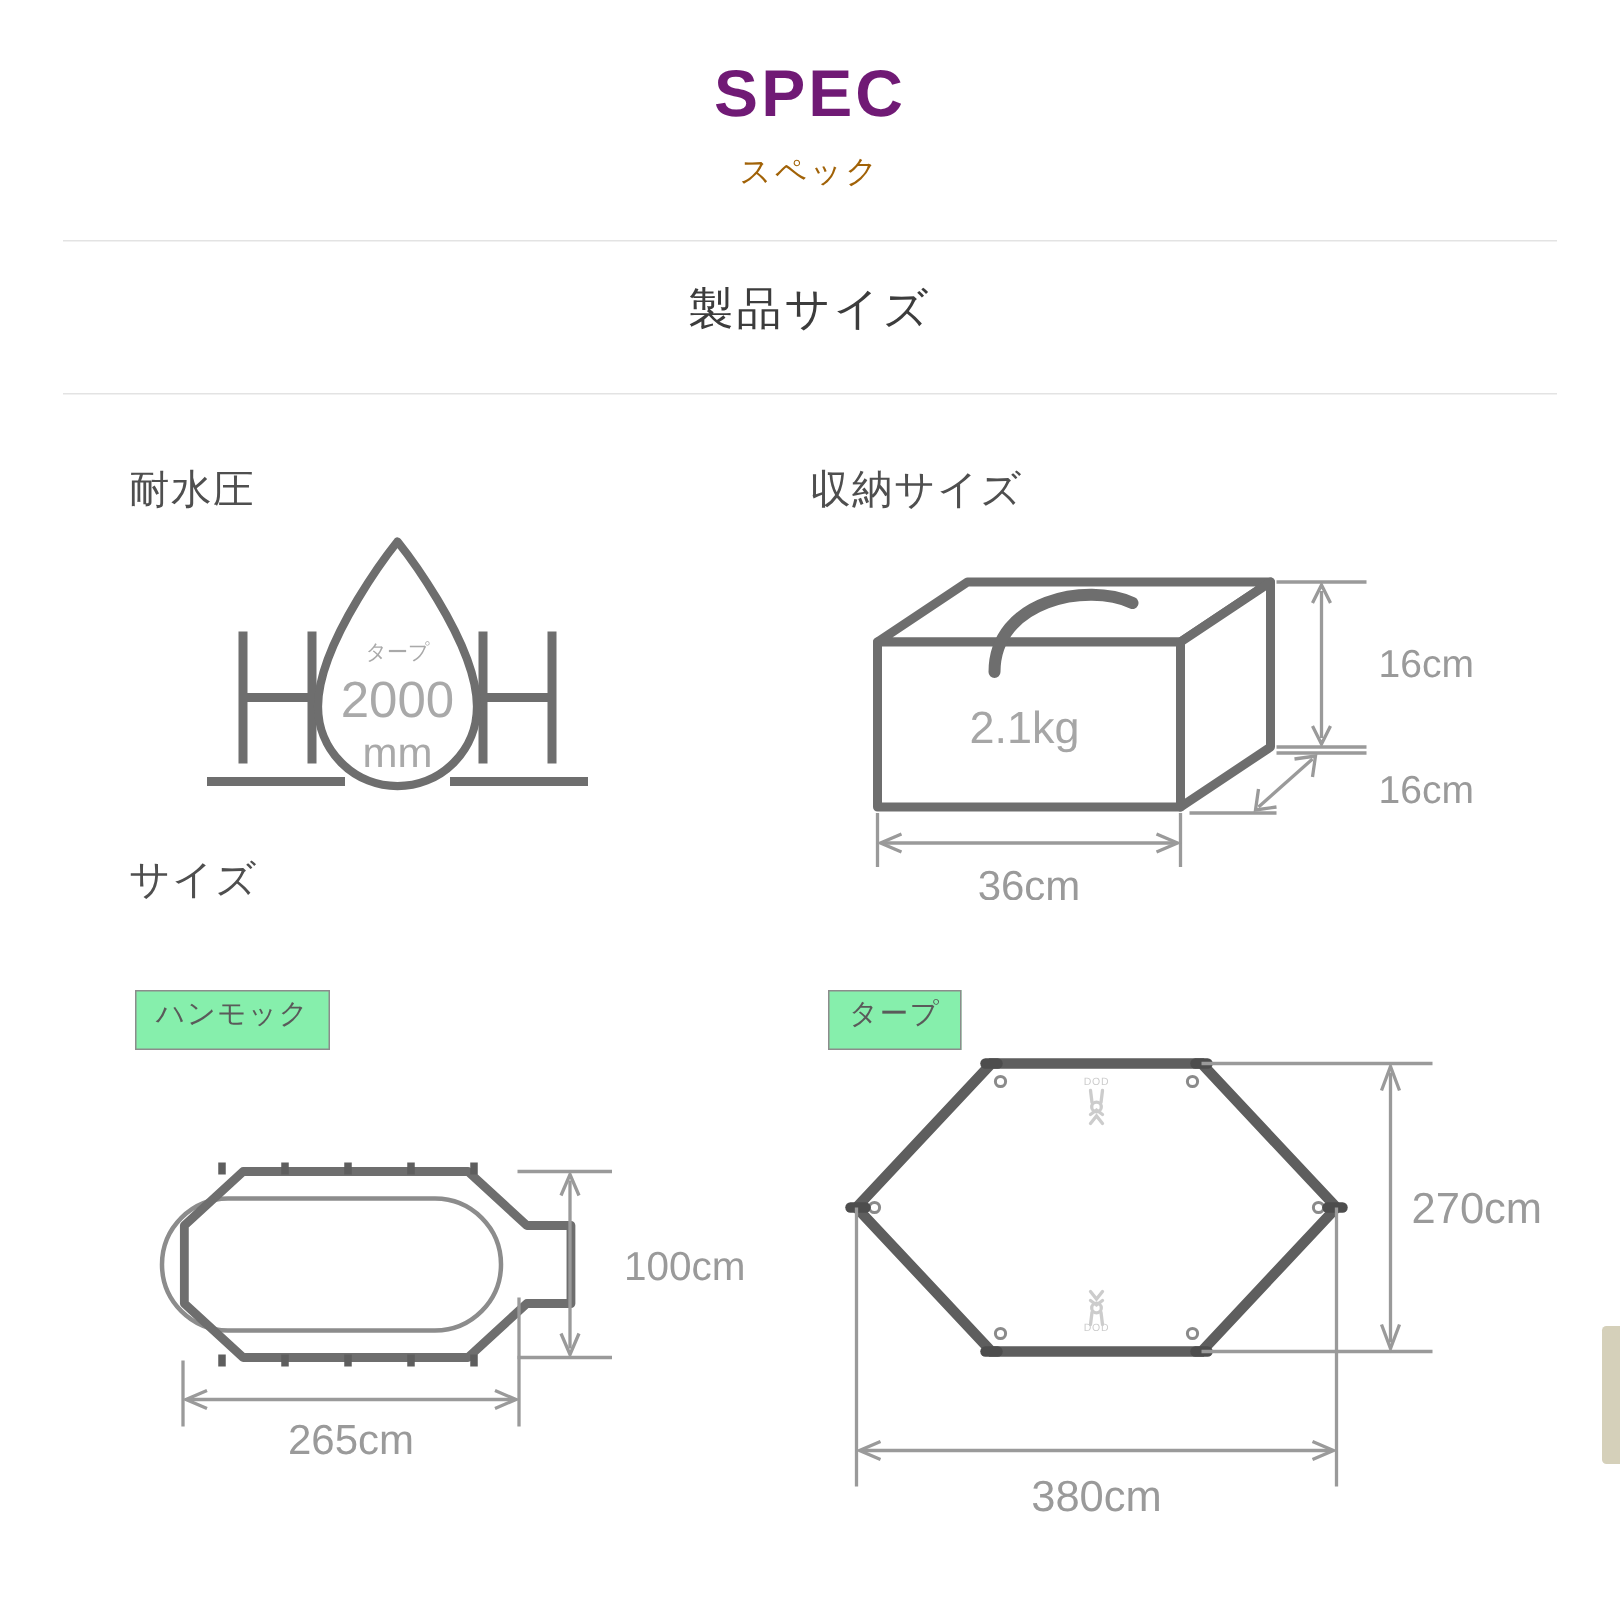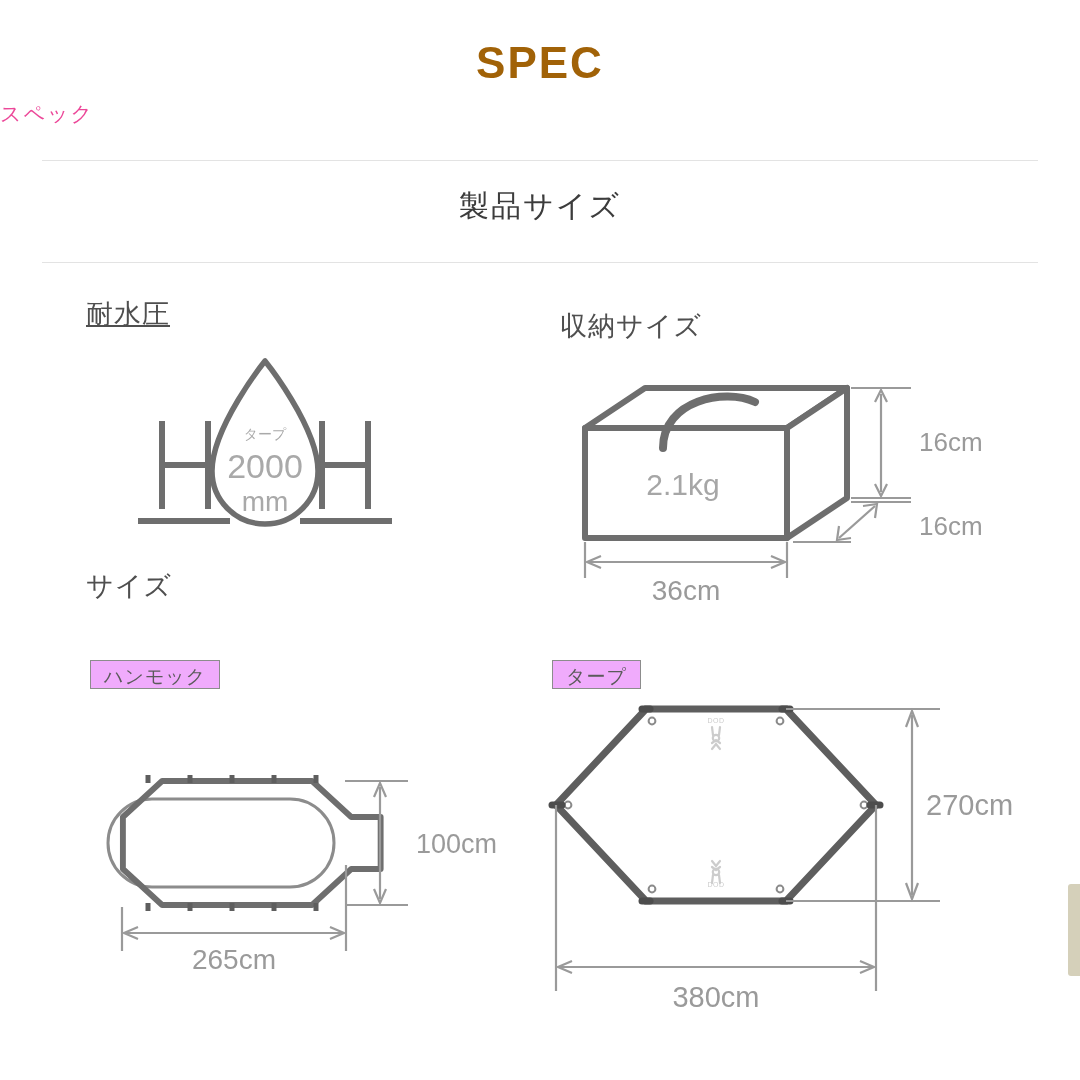--- a/index.html
+++ b/index.html
@@ -11,67 +11,68 @@
     position:relative;
     overflow:hidden;
   }
   .page{position:absolute;inset:0;}
 
   
   .spec-title{
     position:absolute;left:0;top:38px;width:1080px;
     text-align:center;
     font-size:44px;font-weight:bold;letter-spacing:2px;
-    color:#a16207;
+    color:#701a75;
   }
   .spec-sub{
     position:absolute;left:0;top:100px;width:1080px;
+    text-align:center;
     font-size:21px;letter-spacing:2px;
-    color:#ec4899;
+    color:#a16207;
   }
   .divider{
     position:absolute;left:42px;width:996px;height:1px;
     background:#e3e3e3;
   }
   .divider.top{top:160px;}
   .divider.bottom{top:262px;}
   .section-title{
     position:absolute;left:0;top:186px;width:1080px;
     text-align:center;
     font-size:30px;letter-spacing:2px;color:#3c3c3c;
   }
 
   
   .blk-head{
     position:absolute;
     font-size:27px;letter-spacing:1px;color:#4f4f4f;
   }
-  #h-water{left:86px;top:296px;text-decoration:underline;}
-  #h-store{left:540px;top:308px;margin-left:20px;}
+  #h-water{left:86px;top:308px;}
+  #h-store{left:540px;top:308px;}
   #h-size{left:86px;top:568px;}
 
   .tagbox{
     position:absolute;
     border:1.6px solid #8c8c8c;
     color:#5a5a5a;
     font-size:19px;
-    padding:6px 13px 2px 13px;
+    padding:6px 13px 13px 13px;
     letter-spacing:1px;
-    background:#f0abfc;
+    background:#86efac;
     line-height:1;
   }
   #tag-hammock{left:90px;top:660px;}
   #tag-tarp{left:552px;top:660px;}
 
   svg{display:block;}
   .svgwrap{position:absolute;}
   #svg-water{left:120px;top:345px;}
   #svg-store{left:575px;top:350px;}
   #svg-hammock{left:100px;top:755px;text-align:center;}
-  #svg-tarp{left:528px;top:685px;}
+  #svg-tarp{left:543px;top:685px;}
 
   .dimtext{fill:#9a9a9a;font-family:"Liberation Sans","DejaVu Sans",sans-serif;}
   .droptext{fill:#a9a9a9;font-family:"Liberation Sans","DejaVu Sans",sans-serif;}
   .weighttext{fill:#a6a6a6;font-family:"Liberation Sans","DejaVu Sans",sans-serif;}
 
   .edge-strip{
     position:absolute;right:0;top:884px;
     width:12px;height:92px;
     background:#d5d0ba;
     border-radius:3px 0 0 3px;

